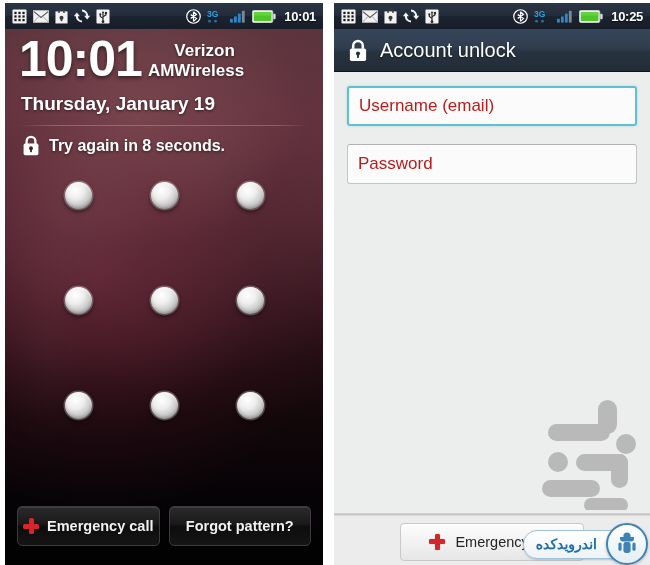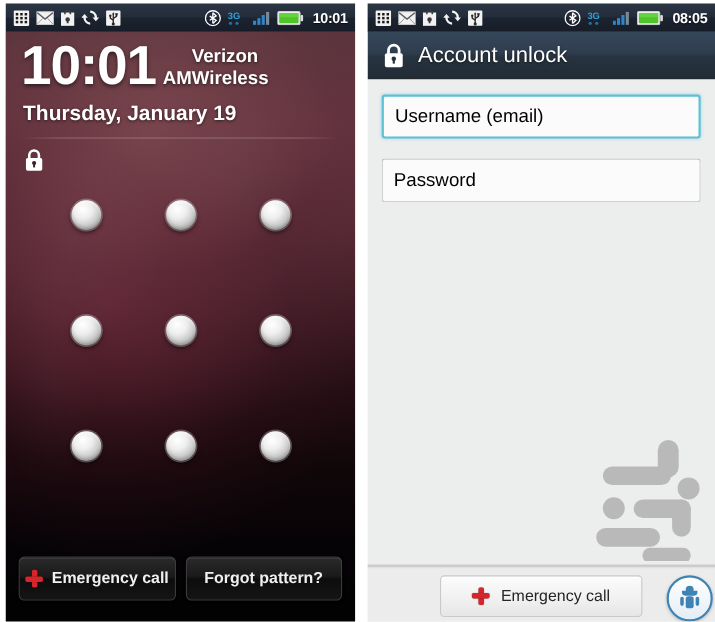--- a/index.html
+++ b/index.html
@@ -243,21 +243,21 @@
     margin-bottom: 13px;
   }
   .field {
     height: 40px;
     box-sizing: border-box;
     border-radius: 3px;
     background: #fbfbfb;
     display: flex;
     align-items: center;
     padding: 4px 10px;
-    color: #000000;
+    color: #b91c1c;
     font-size: 17px;
     margin-bottom: 18px;
     cursor: text;
   }
   .field.focused {
     border: 2px solid #5fc0d4;
     box-shadow: 0 0 3px rgba(95,192,212,.45);
   }
   .field.blurred {
     border: 1px solid #c4c4c4;
@@ -461,20 +461,21 @@
 
       <div class="hairline"></div>
 
       <div class="statusrow">
         <svg width="18" height="21" viewBox="0 0 18 21">
           <path d="M4.6 9 V6.2 a4.4 4.4 0 0 1 8.8 0 V9" fill="none" stroke="#ffffff" stroke-width="2.3"></path>
           <rect x="1.6" y="8.6" width="14.8" height="11.6" rx="1.6" fill="#ffffff"></rect>
           <circle cx="9" cy="13.2" r="1.9" fill="#3a2026"></circle>
           <rect x="8.1" y="13.2" width="1.8" height="4" fill="#3a2026"></rect>
         </svg>
+        <span class="txt">Try again in 8 seconds.</span>
       </div>
 
       <div class="patterngrid">
         <div class="pdot"></div>
         <div class="pdot"></div>
         <div class="pdot"></div>
         <div class="pdot"></div>
         <div class="pdot"></div>
         <div class="pdot"></div>
         <div class="pdot"></div>
@@ -555,21 +556,21 @@
           <rect x="4.2" y="7.5" width="3" height="6.5" fill="#2f86c6"></rect>
           <rect x="8.4" y="4.5" width="3" height="9.5" fill="#2f86c6"></rect>
           <rect x="12.6" y="1.5" width="3" height="12.5" fill="#7b8997"></rect>
         </svg>
         <svg class="sbicon" width="24" height="13" viewBox="0 0 26 14">
           <rect x="0.5" y="0.5" width="22" height="13" rx="1.5" fill="#ededed" stroke="#cfcfcf"></rect>
           <rect x="23" y="4" width="2.6" height="6" rx="1" fill="#dcdcdc"></rect>
           <rect x="2" y="2" width="19" height="10" rx="1" fill="#4fc42b"></rect>
           <rect x="2" y="2" width="19" height="4" rx="1" fill="#6fe04a" opacity=".6"></rect>
         </svg>
-        <div class="sb-time">08:05</div>
+        <div class="sb-time">10:25</div>
       </div>
     </div>
 
     <div class="unlockscreen">
 
       <div class="titlebar">
         <svg width="20" height="23" viewBox="0 0 18 21">
           <path d="M4.6 9 V6.2 a4.4 4.4 0 0 1 8.8 0 V9" fill="none" stroke="#ffffff" stroke-width="2.3"></path>
           <rect x="1.6" y="8.6" width="14.8" height="11.6" rx="1.6" fill="#ffffff"></rect>
           <circle cx="9" cy="13.2" r="1.9" fill="#27333f"></circle>
@@ -606,20 +607,21 @@
       <div class="divider-line"></div>
 
       <div class="bottombar">
         <div class="ecall">
           <span class="cross"></span>
           <span>Emergency call</span>
         </div>
       </div>
 
       <div class="wm-badge">
+        <div class="wm-pill">اندرویدکده</div>
         <div class="wm-circle">
           <svg width="22" height="24" viewBox="0 0 22 24">
             <path d="M4 5 h14 v1.5 a3 3 0 0 1 -3 3 h-8 a3 3 0 0 1 -3 -3 z" fill="#3f82b4"></path>
             <circle cx="11" cy="4" r="3.6" fill="#3f82b4"></circle>
             <rect x="7.4" y="10" width="7.2" height="11" rx="2.4" fill="#3f82b4"></rect>
             <rect x="2.4" y="10.4" width="3.2" height="8.4" rx="1.6" fill="#3f82b4"></rect>
             <rect x="16.4" y="10.4" width="3.2" height="8.4" rx="1.6" fill="#3f82b4"></rect>
           </svg>
         </div>
       </div>

